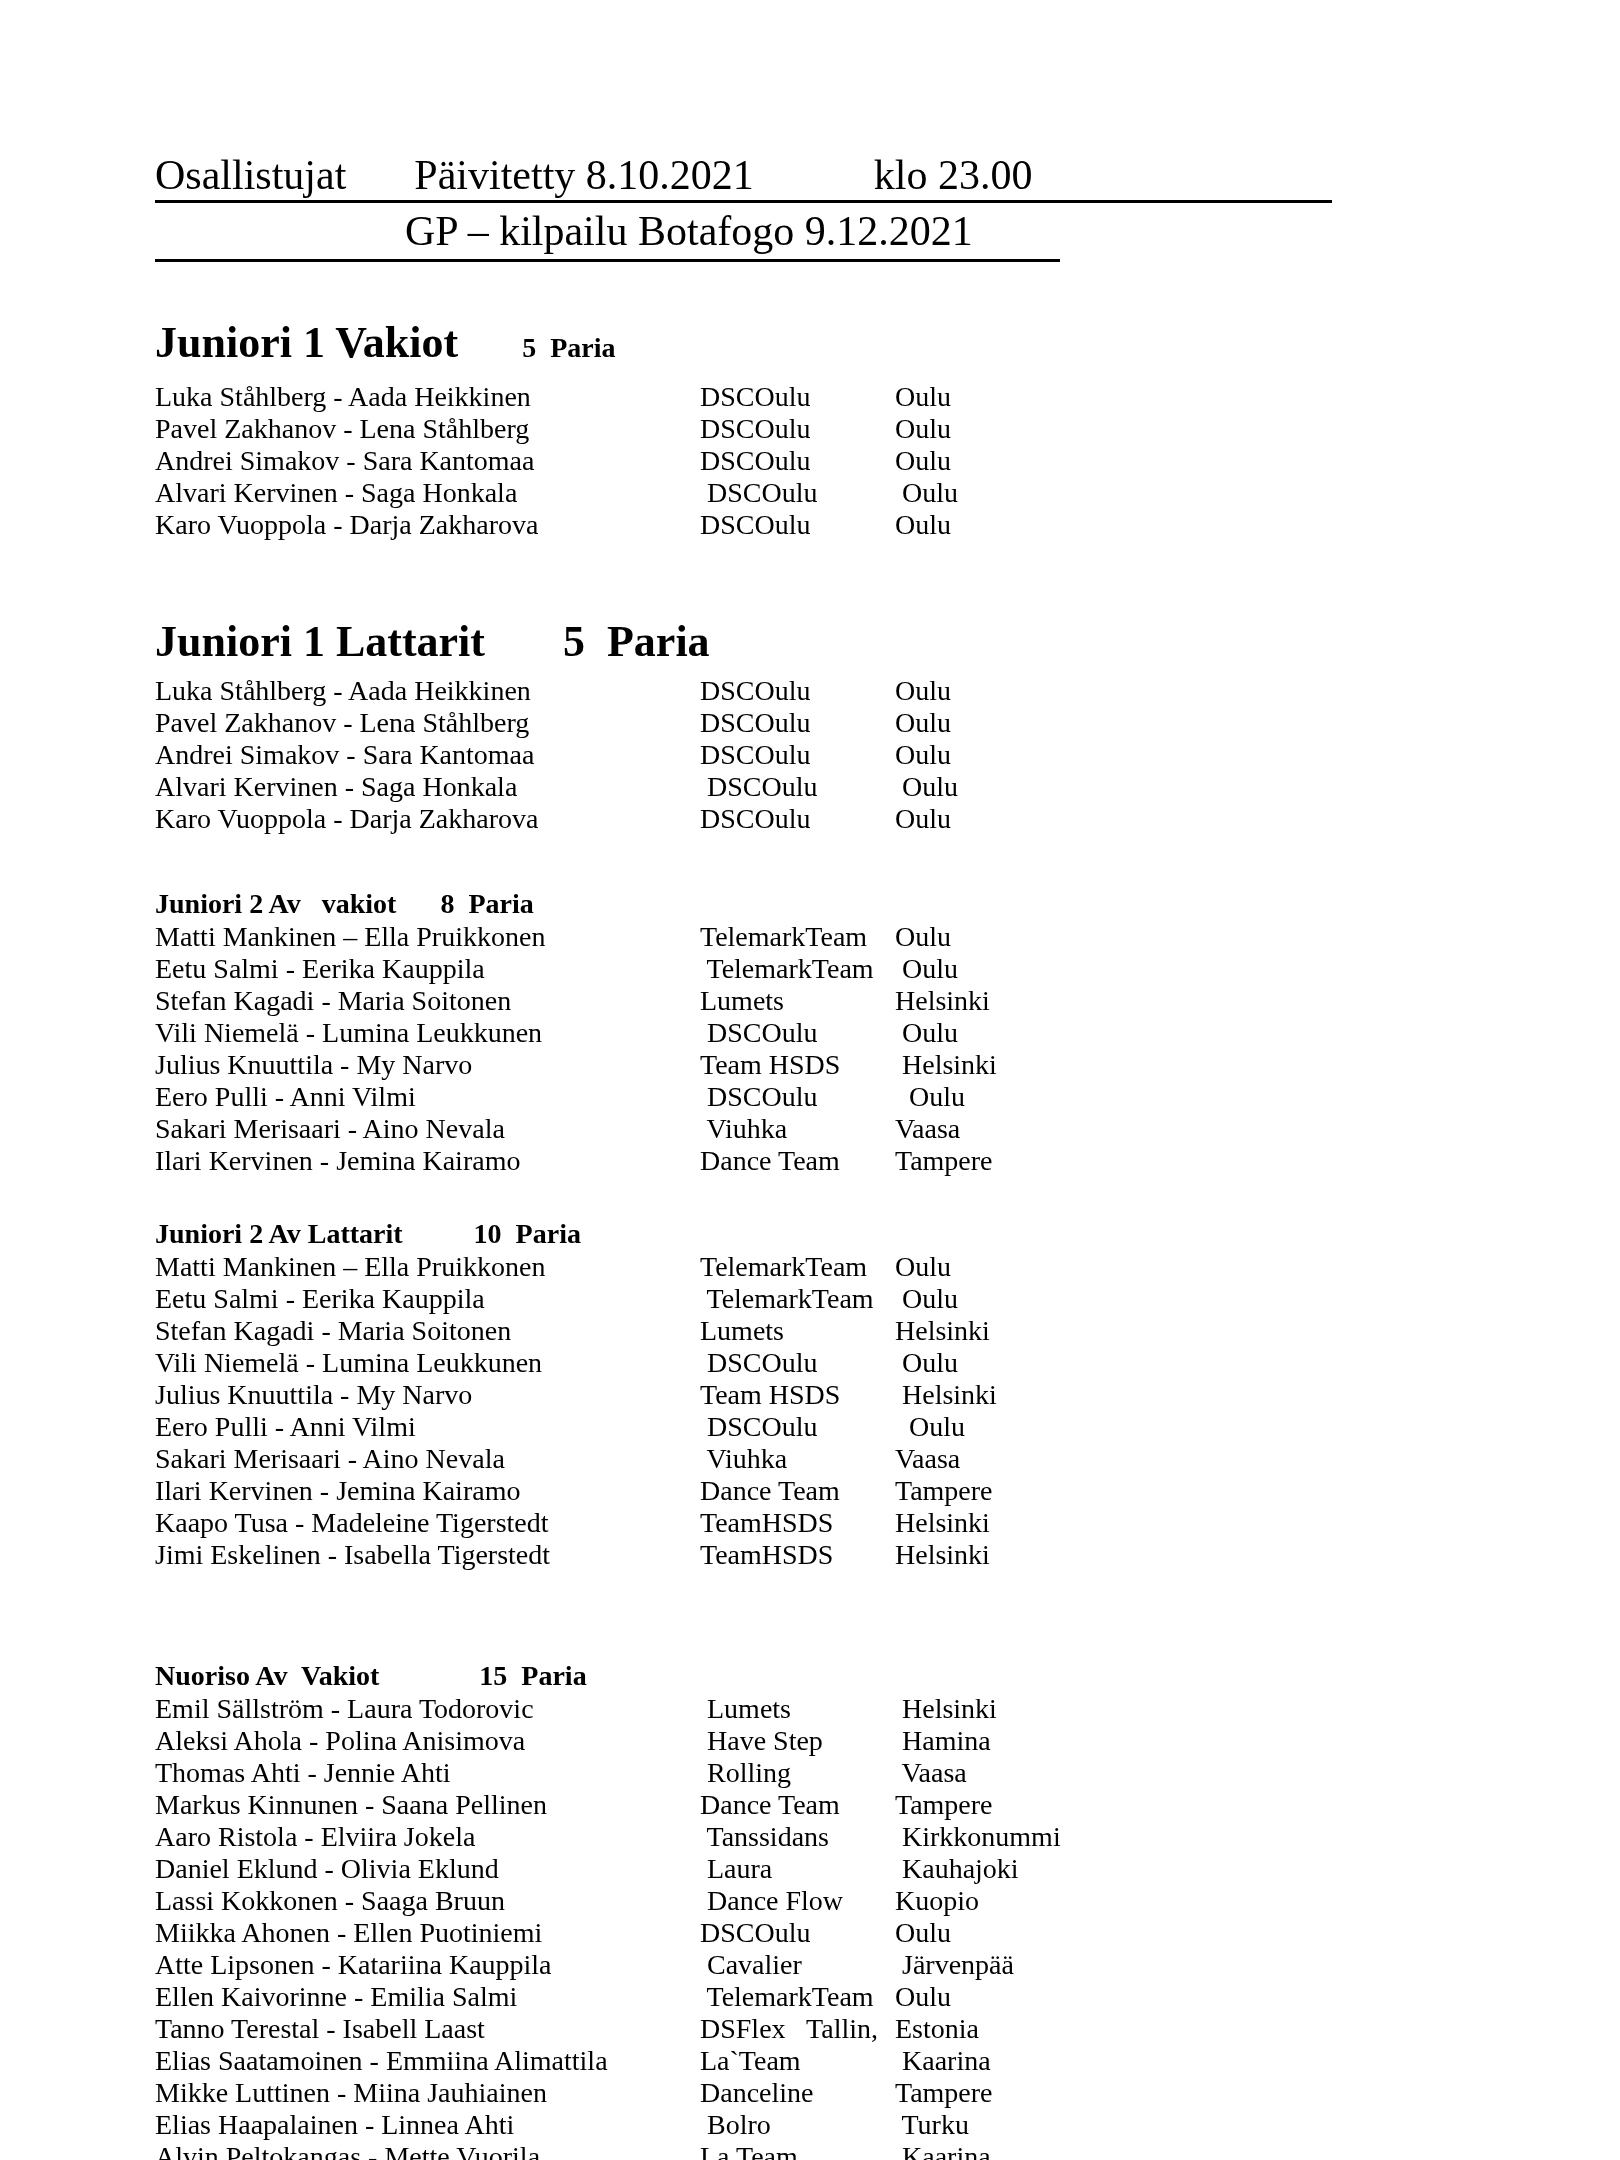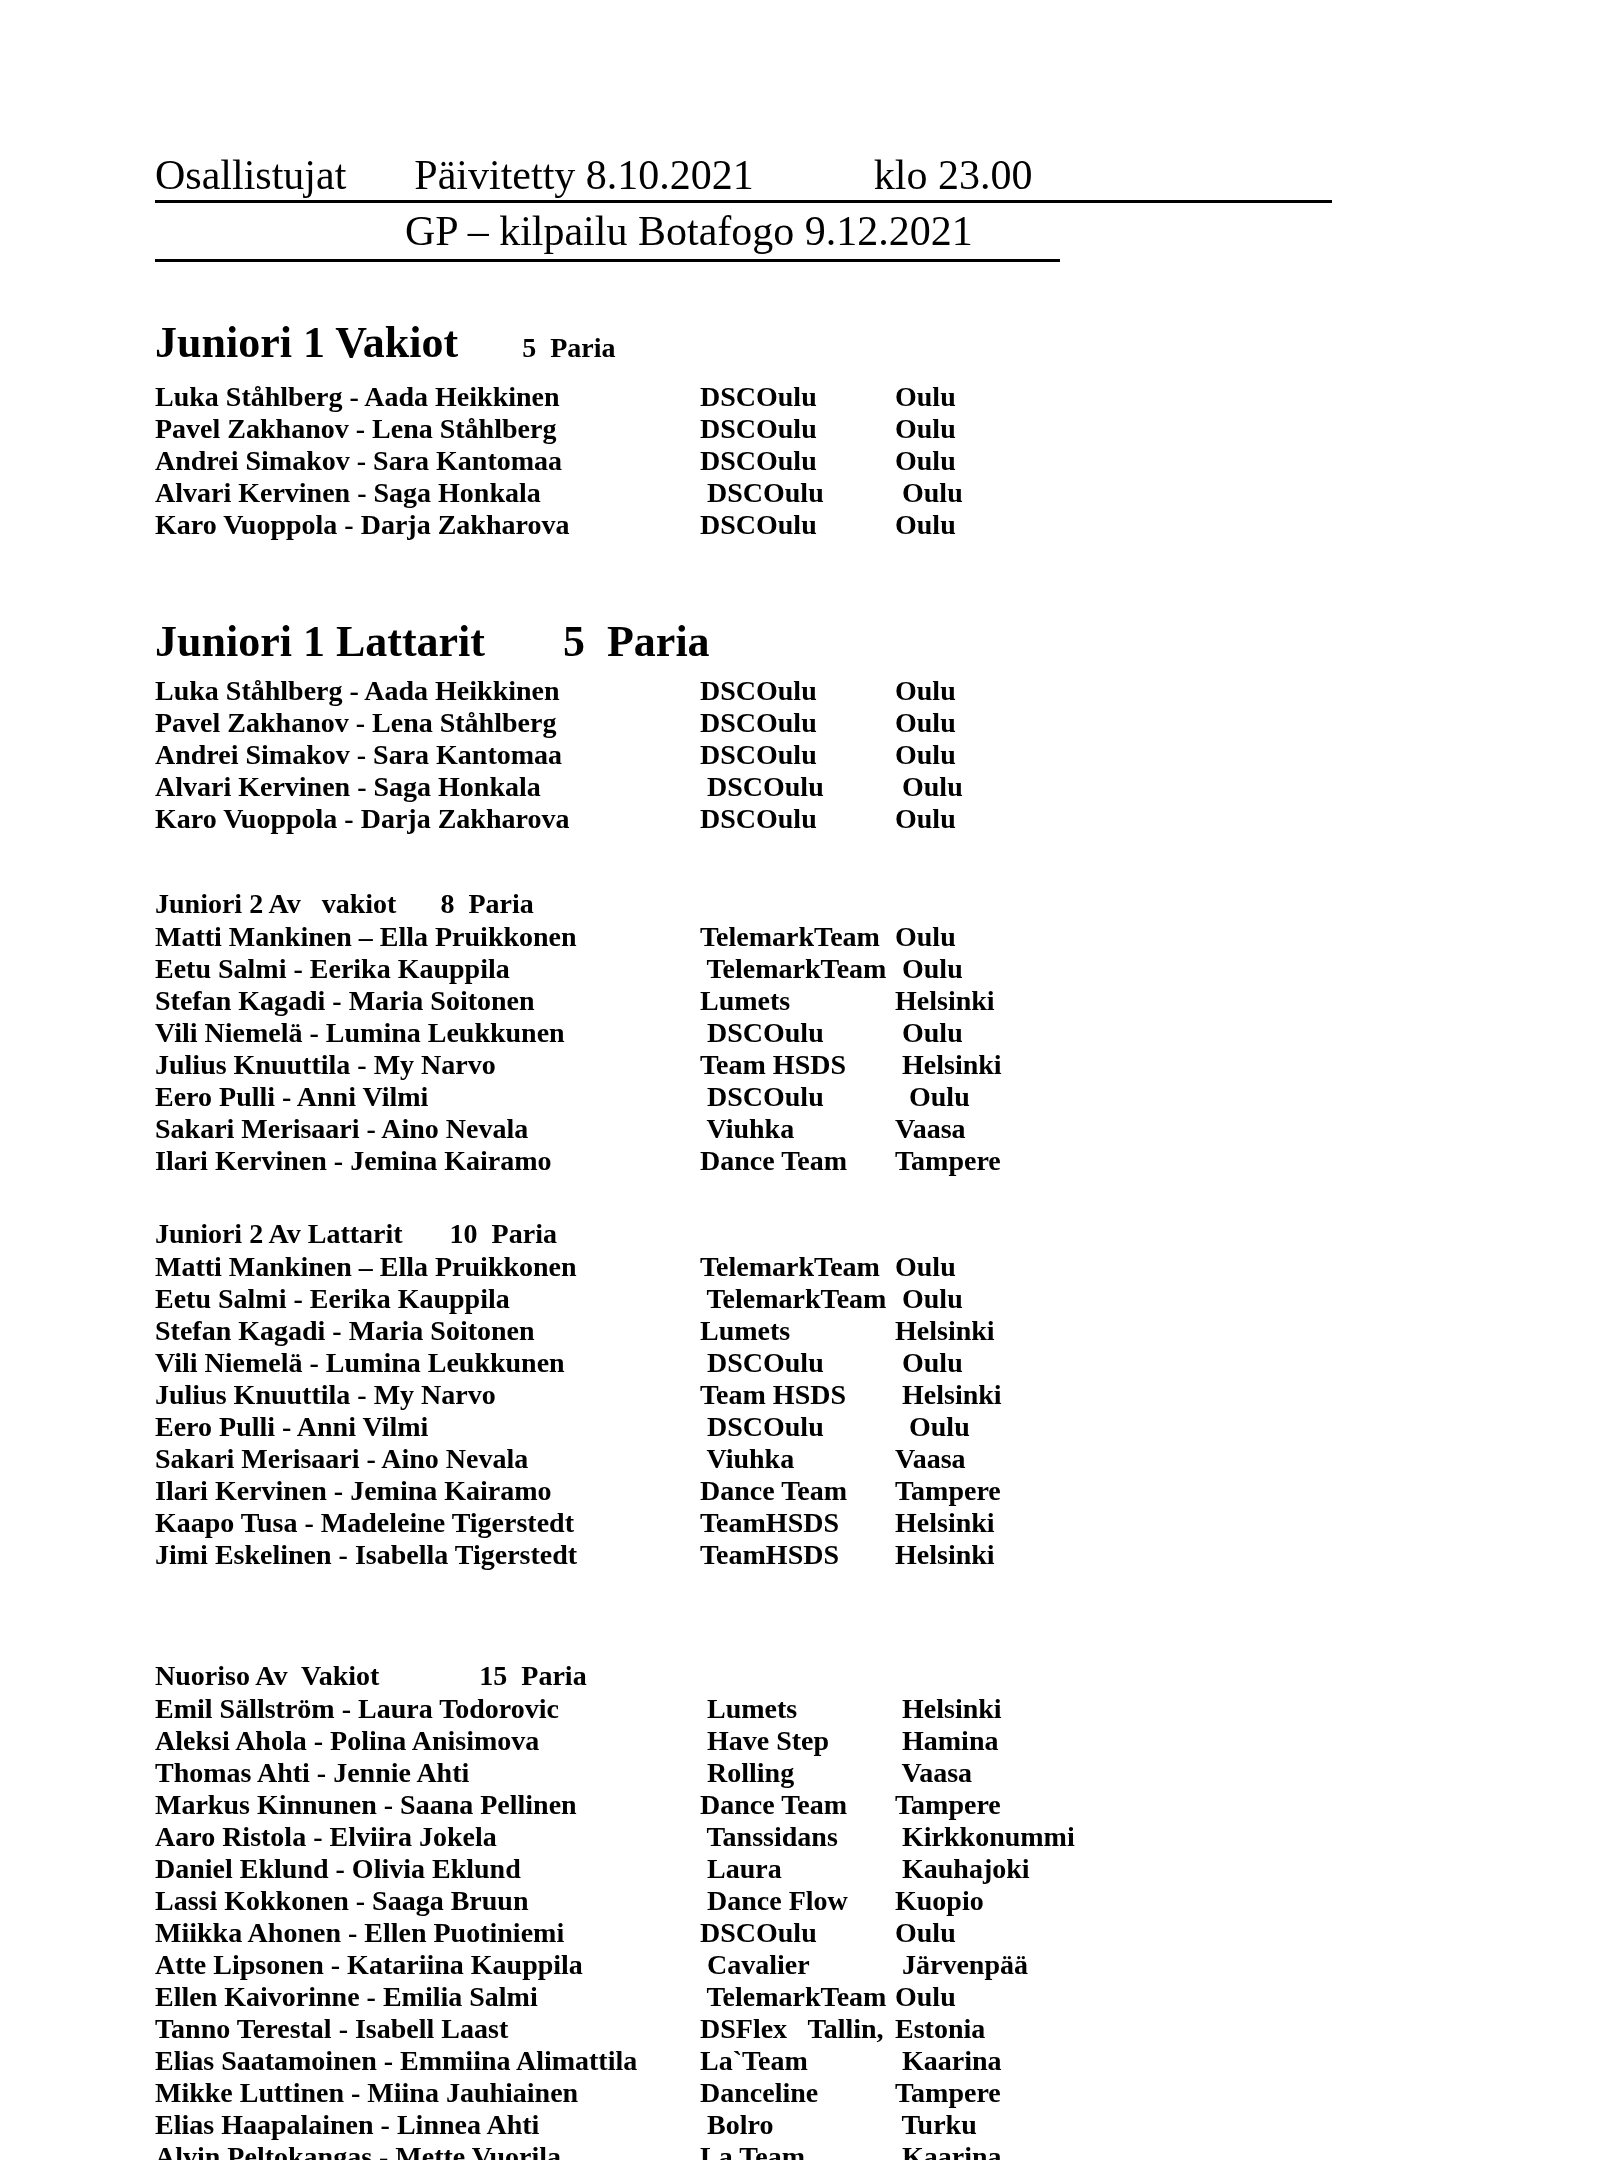--- a/index.html
+++ b/index.html
@@ -40,30 +40,29 @@
   .h-count.c-small { font-size: 28px; }
   .h-count.c-large { font-size: 44px; }
   .sec-0 { margin-top: 54px; }
   .sec-1 { margin-top: 74px; }
   .sec-2 { margin-top: 52px; }
   .sec-3 { margin-top: 40px; }
   .sec-4 { margin-top: 88px; }
   .sec-0 .h-count { margin-left: 64px; }
   .sec-1 .h-count { margin-left: 78px; }
   .sec-2 .h-count { margin-left: 44px; }
-  .sec-3 .h-count { margin-left: 47px; }
+  .sec-3 .h-count { margin-left: 71px; }
   .sec-4 .h-count { margin-left: 100px; }
   
   .row {
     display: grid;
     grid-template-columns: 545px 195px auto;
     font-size: 28px;
     line-height: 32px;
     white-space: pre;
-    font-weight: bold;
   }
 </style>
 </head>
 <body>
 
 <div class="page">
   <header>
     <div class="t1"><span>Osallistujat</span><span class="gap-b">Päivitetty 8.10.2021</span><span class="gap-c">klo 23.00</span></div>
     <div class="t2"><span>GP – kilpailu Botafogo 9.12.2021</span></div>
   </header>

